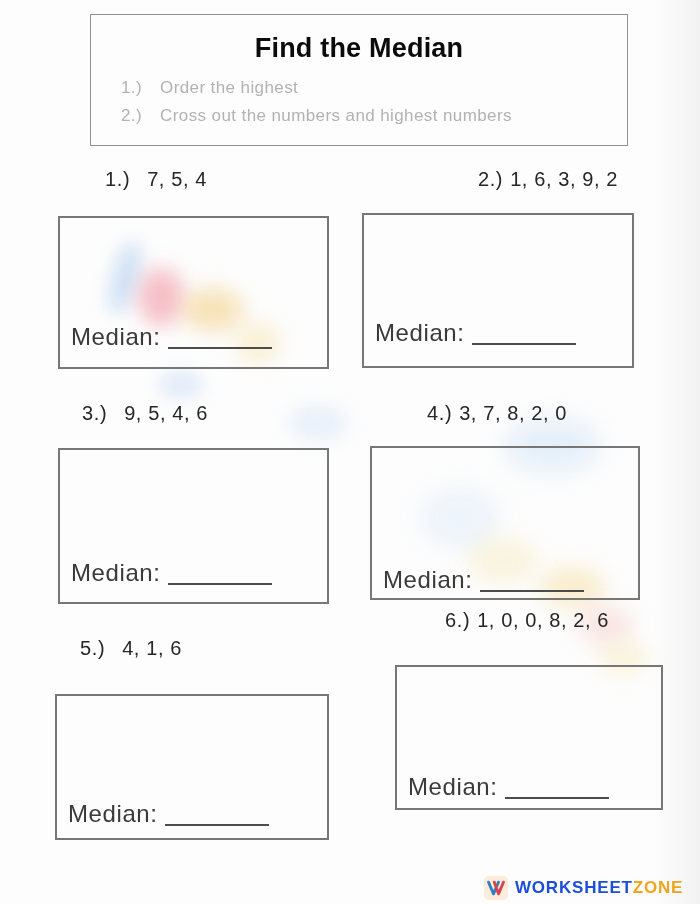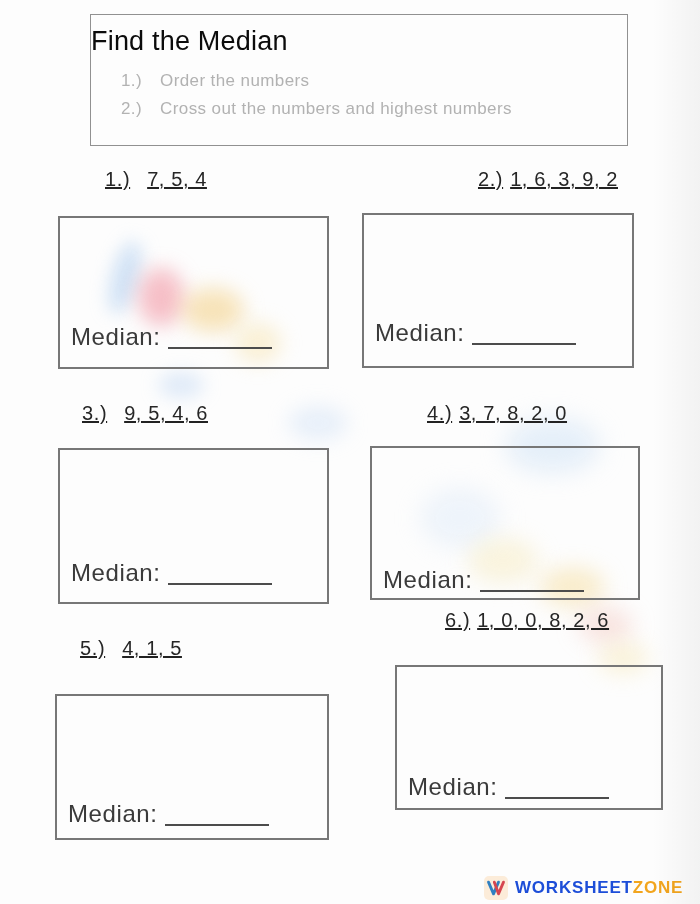--- a/index.html
+++ b/index.html
@@ -13,31 +13,31 @@
     background:linear-gradient(to right, rgba(0,0,0,0), rgba(0,0,0,0.045));
     pointer-events:none;
   }
 
   
   .header-box{
     position:absolute;left:90px;top:14px;width:538px;height:132px;
     border:1px solid #919191;background:transparent;box-sizing:border-box;
   }
   .title{
-    margin-top:11px;text-align:left;
-    font-size:27px;font-weight:normal;color:#0b0b0b;letter-spacing:0.2px;
+    margin-top:18px;text-align:center;
+    font-size:27px;font-weight:bold;color:#0b0b0b;letter-spacing:0.2px;
   }
   .instructions{margin:10px 0 0 30px;}
   .instr{
     display:flex;gap:18px;align-items:baseline;
     color:#b2b2b2;font-size:17px;line-height:28px;letter-spacing:0.4px;
   }
 
   
-  .problem{position:absolute;text-decoration:underline;}
+  .problem{position:absolute;}
   .c1{left:58px; top:168px;width:271px;}
   .c2{left:362px;top:168px;width:272px;text-align:center;}
   .c3{left:58px; top:402px;width:271px;}
   .c4{left:370px;top:402px;width:270px;}
   .c5{left:55px; top:637px;width:274px;}
   .c6{left:395px;top:609px;width:268px;}
 
   .problem-label{
     position:relative;font-size:20px;color:#262626;letter-spacing:0.6px;
     white-space:nowrap;
@@ -115,21 +115,21 @@
   <div class="wm b9"></div>
   <div class="wm b10"></div>
   <div class="wm b11"></div>
   <div class="wm b12"></div>
 
   <div class="header-box">
     <div class="title">Find the Median</div>
     <div class="instructions">
       <div class="instr">
         <span>1.)</span>
-        <span>Order the numbers</span>
+        <span>Order the highest</span>
       </div>
       <div class="instr">
         <span>2.)</span>
         <span>Cross out the numbers and highest numbers</span>
       </div>
     </div>
   </div>
 
   <div class="problem c1">
     <div class="problem-label">
@@ -174,21 +174,21 @@
     <div class="answer-box">
       <div class="median-row">
         <span>Median:</span>
         <span class="median-line"></span>
       </div>
     </div>
   </div>
 
   <div class="problem c5">
     <div class="problem-label">
-      <span class="pnum gap-wide">5.)</span><span>4, 1, 5</span>
+      <span class="pnum gap-wide">5.)</span><span>4, 1, 6</span>
     </div>
     <div class="answer-box">
       <div class="median-row">
         <span>Median:</span>
         <span class="median-line"></span>
       </div>
     </div>
   </div>
 
   <div class="problem c6">

